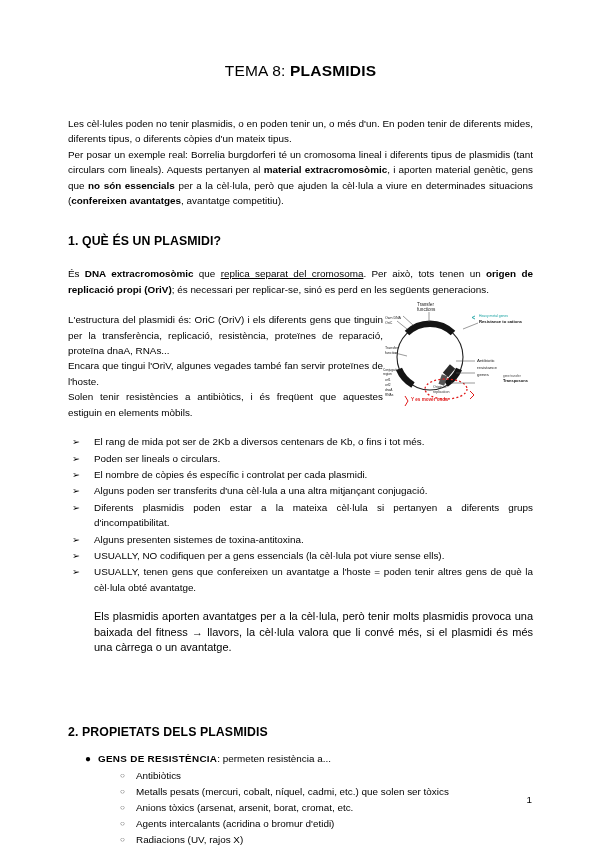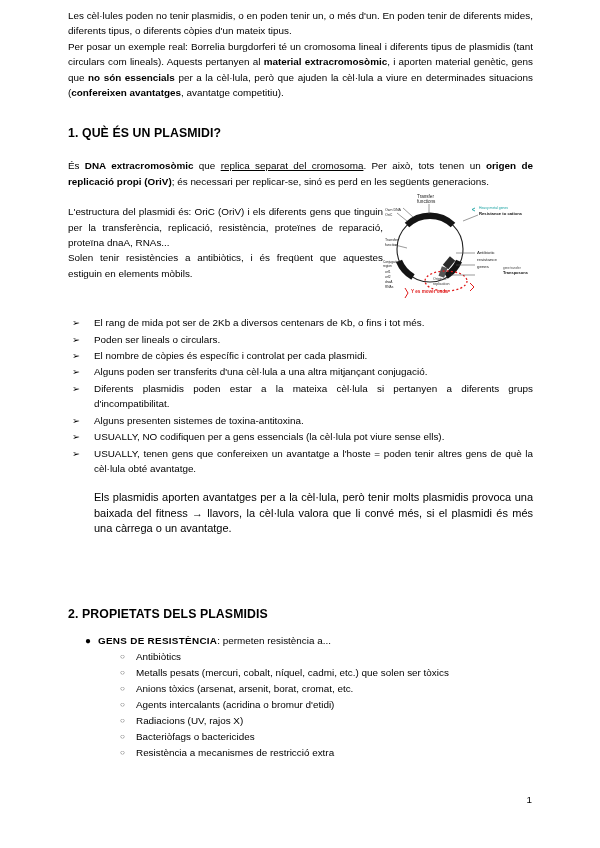--- a/index.html
+++ b/index.html
@@ -36,21 +36,21 @@
   .doc-title b { font-weight: bold; }
 
   p.body {
     font-size: 9.9px;
     line-height: 15.4px;
     text-align: justify;
     margin: 0;
     -webkit-hyphens: none;
     hyphens: none;
   }
-  .para-block { margin-top: 8px; }
+  .para-block { margin-top: 36px; }
 
   h2.section {
     font-size: 12.3px;
     font-weight: bold;
     margin: 0;
     letter-spacing: 0.1px;
   }
   .sec1-wrap { margin-top: 26px; }
   .sec2-wrap { margin-top: 70px; }
 
@@ -149,20 +149,21 @@
 
   .fig-svg { display: block; }
 </style>
 </head>
 <body>
 
 <div class="page">
 
   <div class="content">
 
+    <h1 class="doc-title"><span>TEMA 8: </span><b>PLASMIDIS</b></h1>
 
     <div class="para-block">
       <p class="body">Les cèl·lules poden no tenir plasmidis, o en poden tenir un, o més d'un. En poden tenir de diferents mides, diferents tipus, o diferents còpies d'un mateix tipus.</p>
       <p class="body"><span>Per posar un exemple real: </span><span class="i">Borrelia burgdorferi</span><span> té un cromosoma lineal i diferents tipus de plasmidis (tant circulars com lineals). Aquests pertanyen al </span><span class="b">material extracromosòmic</span><span>, i aporten material genètic, gens que </span><span class="b">no són essencials</span><span> per a la cèl·lula, però que ajuden la cèl·lula a viure en determinades situacions (</span><span class="b">confereixen avantatges</span><span>, avantatge competitiu).</span></p>
     </div>
 
     <div class="sec1-wrap">
       <h2 class="section">1. QUÈ ÉS UN PLASMIDI?</h2>
 
       <div class="sec-body">
@@ -215,20 +216,21 @@
               <text x="120" y="83" font-size="4" font-weight="bold" fill="#111">Transposons</text>
               <text x="28" y="102" font-size="4.6" font-weight="bold" fill="#e01b1b">Y es mover onda</text>
               <path d="M 22 97 l 3 5 l -3 5" stroke="#e01b1b" stroke-width="1" fill="none"></path>
               <path d="M 87 92 l 4 4 l -4 4" stroke="#e01b1b" stroke-width="1" fill="none"></path>
               <path d="M 92 17 l -3 1.5 l 3 1.5" stroke="#18a2a2" stroke-width="0.9" fill="none"></path>
             </g>
           </svg>
         </div>
 
         <p class="body" style="margin-top:15px;">L'estructura del plasmidi és: OriC (OriV) i els diferents gens que tinguin per la transferència, replicació, resistència, proteïnes de reparació, proteïna dnaA, RNAs...</p>
+        <p class="body">Encara que tingui l'OriV, algunes vegades també fan servir proteïnes de l'hoste.</p>
         <p class="body">Solen tenir resistències a antibiòtics, i és freqüent que aquestes estiguin en elements mòbils.</p>
 
         <div style="clear:both;"></div>
 
         <ul class="arrow-list">
           <li><span class="bullet-arrow">➢</span><span>El rang de mida pot ser de 2Kb a diversos centenars de Kb, o fins i tot més.</span></li>
           <li><span class="bullet-arrow">➢</span><span>Poden ser lineals o circulars.</span></li>
           <li><span class="bullet-arrow">➢</span><span>El nombre de còpies és específic i controlat per cada plasmidi.</span></li>
           <li><span class="bullet-arrow">➢</span><span>Alguns poden ser transferits d'una cèl·lula a una altra mitjançant conjugació.</span></li>
           <li><span class="bullet-arrow">➢</span><span>Diferents plasmidis poden estar a la mateixa cèl·lula si pertanyen a diferents grups d'incompatibilitat.</span></li>

